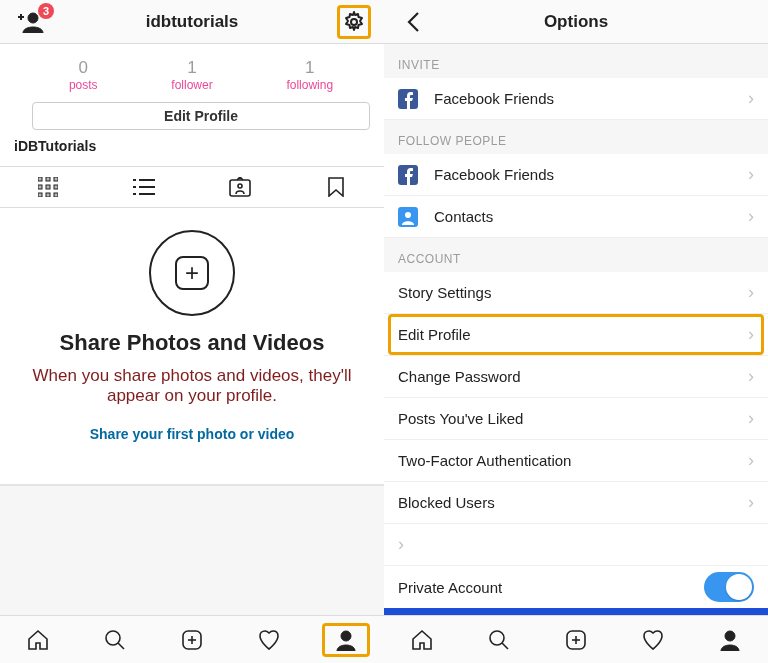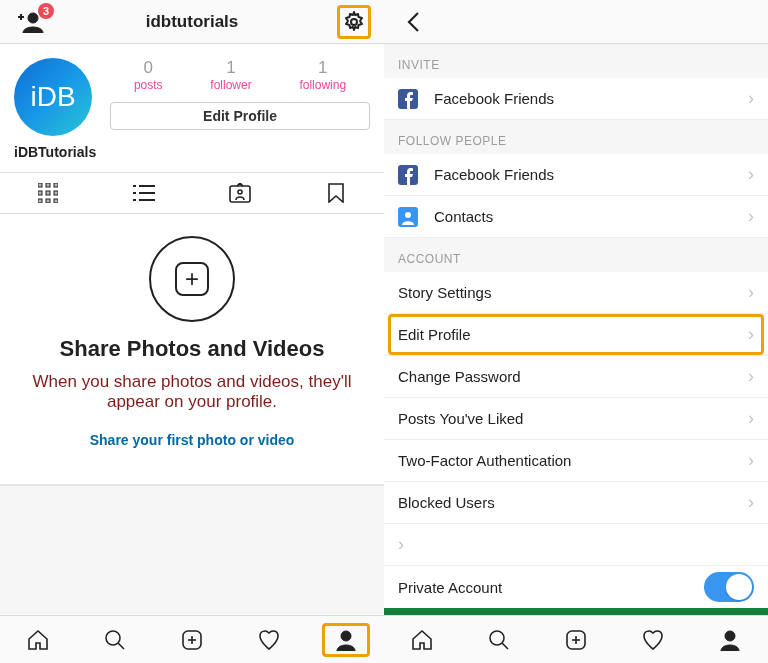--- a/index.html
+++ b/index.html
@@ -54,21 +54,21 @@
   .list { background:#fff; }
   .row { display:flex; align-items:center; height:42px; padding:0 14px; border-bottom:1px solid #efefef; position:relative; }
   .row.no-border { border-bottom:none;gap:32px; }
   .row .row-icon { width:24px; display:flex; align-items:center; margin-right:12px; }
   .row .row-label { flex:1; font-size:15px; color:#222; }
   .row .chev { color:#c4c4c4; font-size:18px; }
   .row .toggle { width:50px; height:30px; background:#3896f0; border-radius:15px; position:relative; }
   .row .toggle .knob { width:26px; height:26px; background:#fff; border-radius:50%; position:absolute; top:2px; right:2px; box-shadow:0 1px 2px rgba(0,0,0,0.2); }
   .row.highlight::after { content:""; position:absolute; left:4px; right:4px; top:0; bottom:0; border:3px solid #eea200; border-radius:4px; pointer-events:none; }
 
-  .scroll { flex:1; overflow:hidden; background:#15803d; }
+  .scroll { flex:1; overflow:hidden; background:#1d4ed8; }
 
   svg { display:block; }
   .tab svg, .view-tab svg, .topbar svg { stroke:#222; }
 </style>
 </head>
 <body>
 
 <section class="screen">
   <div class="topbar">
     <div class="topbar-left">
@@ -87,23 +87,20 @@
       <div class="settings-box">
         <svg width="24" height="24" viewBox="0 0 24 24" fill="none" stroke="#222" stroke-width="2">
           <circle cx="12" cy="12" r="3"></circle>
           <path d="M12 2 L13 5 L16 4 L16.5 7 L20 8 L18 11 L20 14 L16.5 15 L16 18 L13 17 L12 20 L11 17 L8 18 L7.5 15 L4 14 L6 11 L4 8 L7.5 7 L8 4 L11 5 Z" stroke-linejoin="round"></path>
         </svg>
       </div>
     </div>
   </div>
 
   <div class="profile-top">
-    <div class="avatar">
-        <span>iDB</span>
-      </div>
     <div class="profile-right">
       <div class="stats">
         <div class="stat">
           <div class="stat-num">0</div>
           <div class="stat-lbl">posts</div>
         </div>
         <div class="stat">
           <div class="stat-num">1</div>
           <div class="stat-lbl">follower</div>
         </div>
@@ -201,20 +198,21 @@
   </div>
 </section>
 
 <section class="screen">
   <div class="topbar">
     <div class="topbar-left">
       <svg width="18" height="22" viewBox="0 0 18 22" fill="none" stroke="#222" stroke-width="2.2">
           <polyline points="13,2 4,11 13,20"></polyline>
         </svg>
     </div>
+    <div class="topbar-title">Options</div>
     <div class="topbar-right"></div>
   </div>
 
   <div class="scroll">
     <div class="group-hdr">Invite</div>
     <div class="list">
       <div class="row">
         <span class="row-icon">
           <svg width="20" height="20" viewBox="0 0 20 20">
               <rect width="20" height="20" rx="3" fill="#3b5998"></rect>

